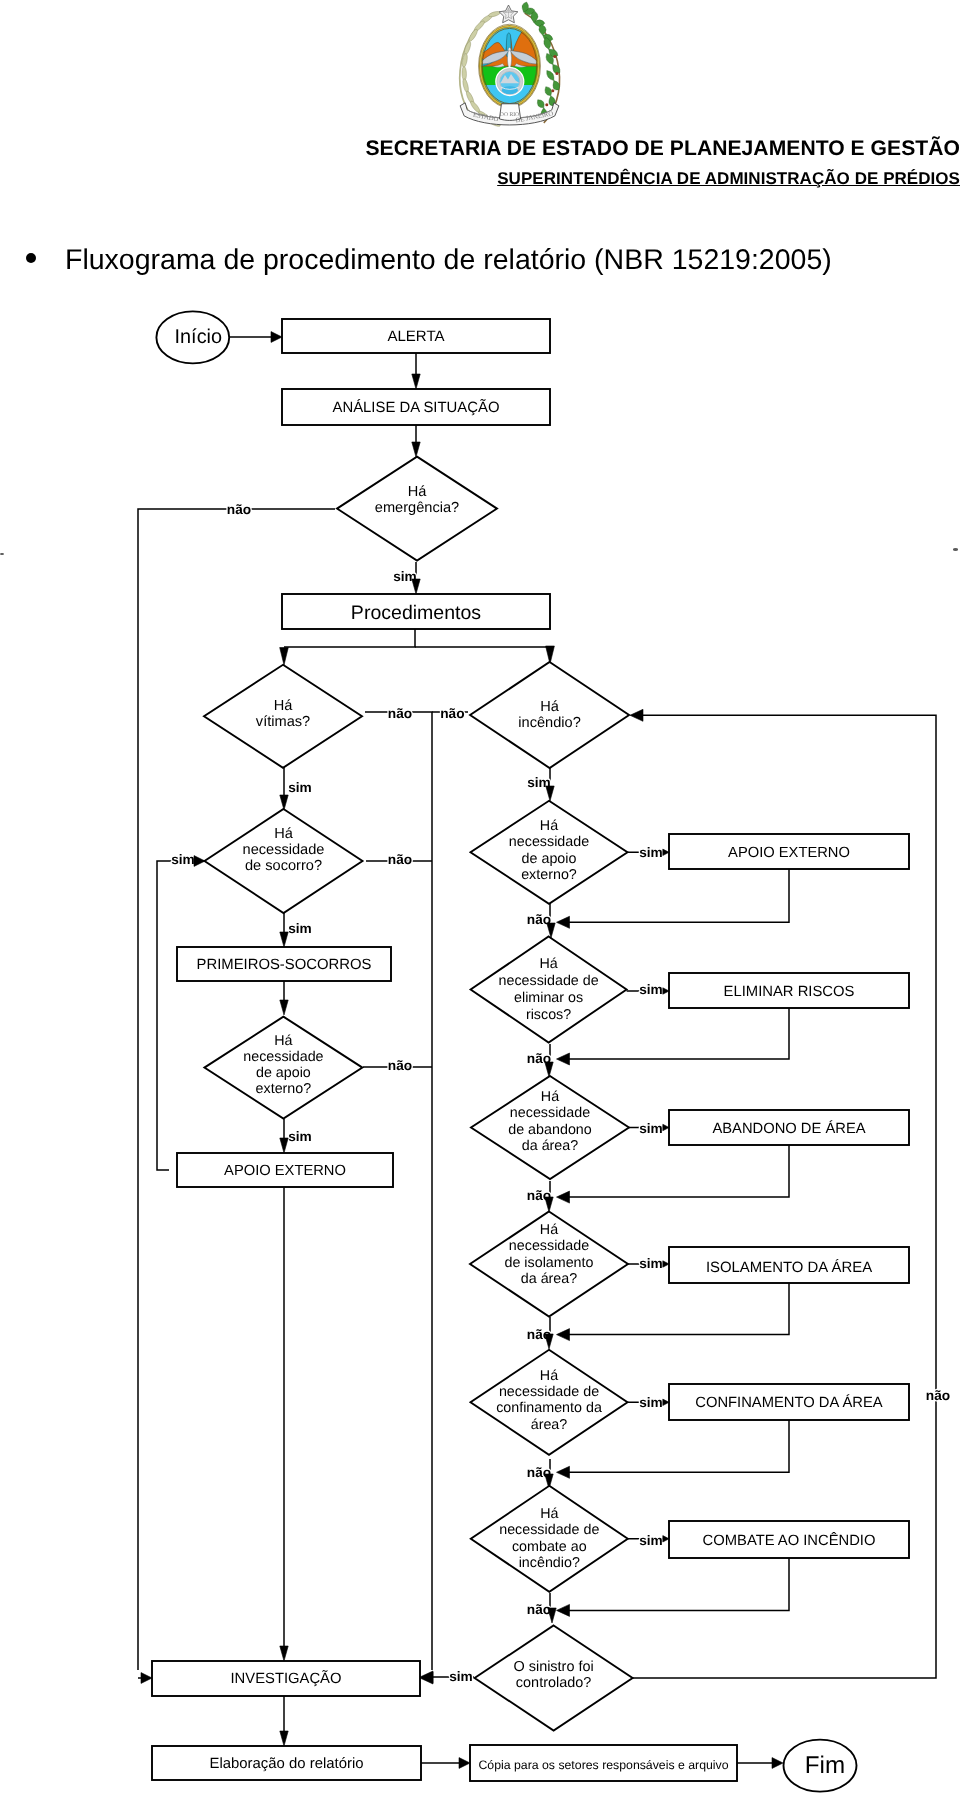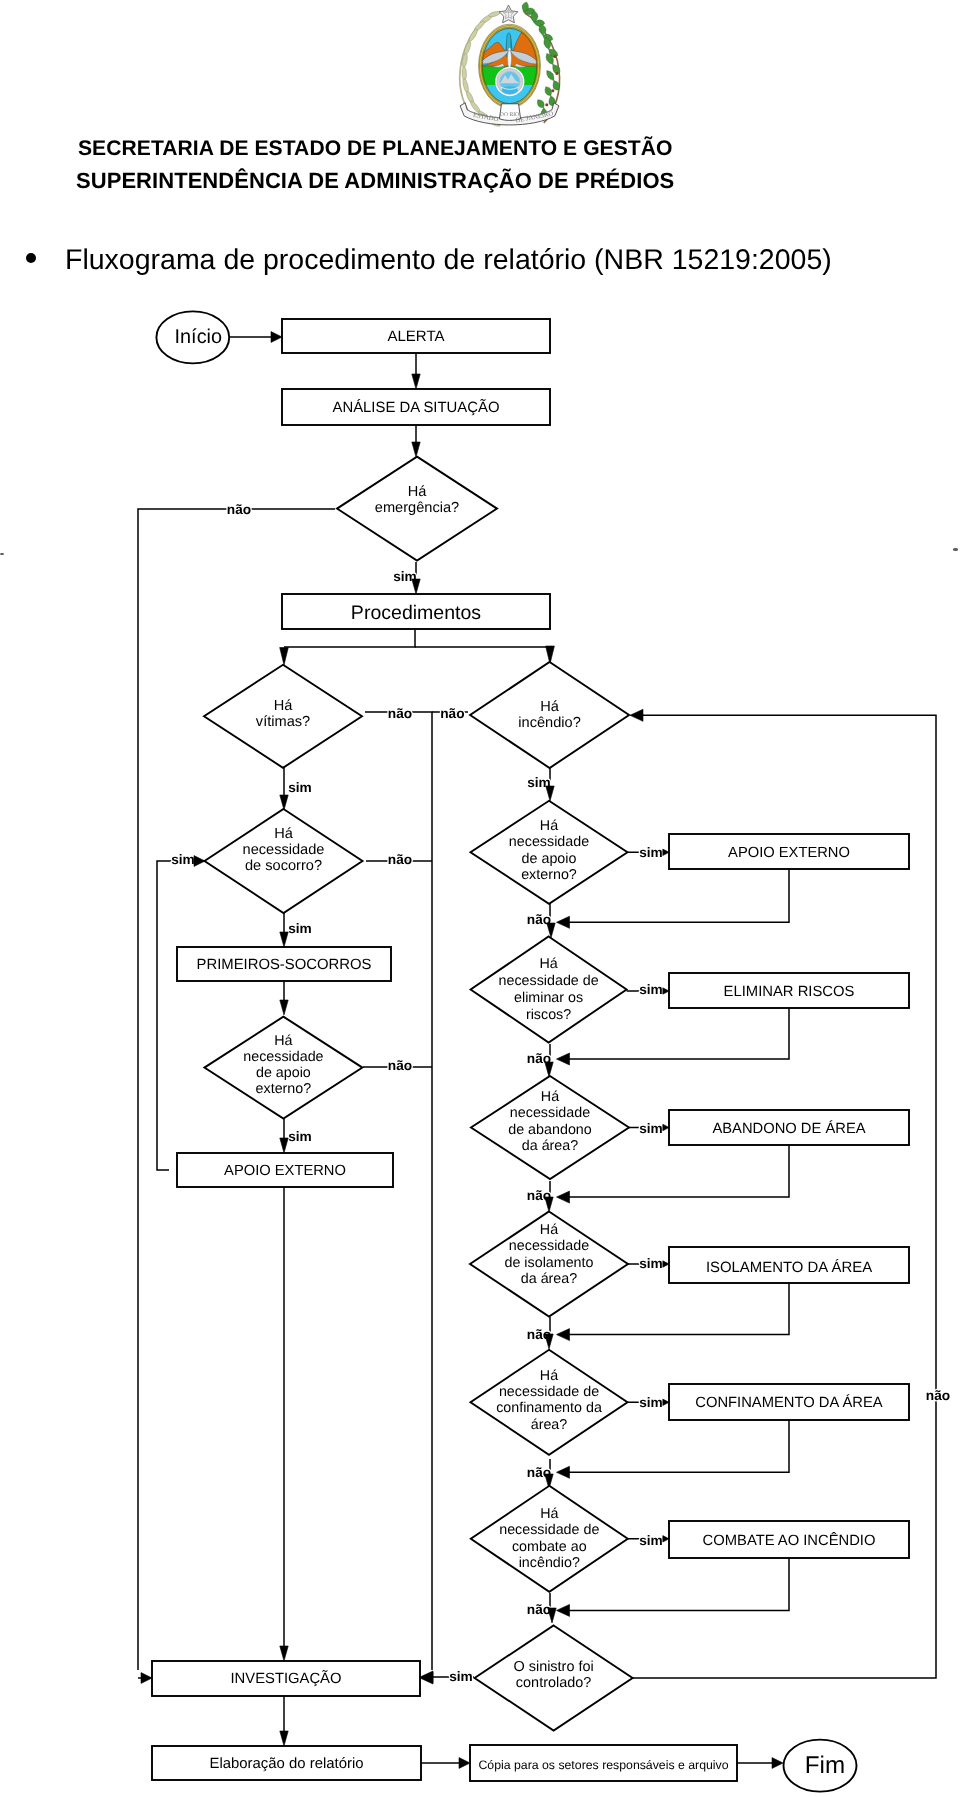--- a/index.html
+++ b/index.html
@@ -1,23 +1,23 @@
 <!DOCTYPE html>
 <html lang="pt-BR"><head>
 <meta charset="utf-8">
 <title>Fluxograma de procedimento de emergencia</title>
 <style>
   html,body{margin:0;padding:0;}
   body{width:960px;height:1797px;background:#ffffff;font-family:"Liberation Sans",sans-serif;color:#000;overflow:hidden;position:relative;-webkit-font-smoothing:antialiased;text-rendering:geometricPrecision;}
   .page{position:absolute;inset:0;transform:translateZ(0);}
   
   #crest{position:absolute;left:454px;top:2px;width:111px;height:129px;overflow:visible;}
-  .hdr{position:absolute;left:0;width:960px;text-align:left;font-weight:bold;color:#000;line-height:1;}
+  .hdr{position:absolute;left:0;width:960px;text-align:right;font-weight:bold;color:#000;line-height:1;}
   #hdr1{top:137.5px;font-size:21.1px;letter-spacing:.05px;padding-left:78px;box-sizing:border-box;}
-  #hdr2{top:170px;font-size:22px;letter-spacing:.05px;padding-left:76px;box-sizing:border-box;}
+  #hdr2{top:170px;font-size:17px;letter-spacing:.05px;padding-left:76px;box-sizing:border-box;text-decoration:underline;}
   #bullet-row{position:absolute;left:0;top:230px;width:960px;}
   #bullet-dot{position:absolute;left:25.5px;top:22.8px;width:10.3px;height:10.3px;border-radius:50%;background:#000;}
   #bullet-text{position:absolute;left:65px;top:16px;font-size:28.5px;color:#000;white-space:nowrap;line-height:1;}
   #flow{position:absolute;left:0;top:0;width:960px;height:1797px;}
   .scanmark{position:absolute;background:#3d3d3d;border-radius:50%;opacity:.85;}
   #scanmark-left{left:0px;top:553px;width:4px;height:2.4px;}
   #scanmark-right{left:953px;top:548px;width:5px;height:2.6px;}
 </style>
 </head>
 <body>

